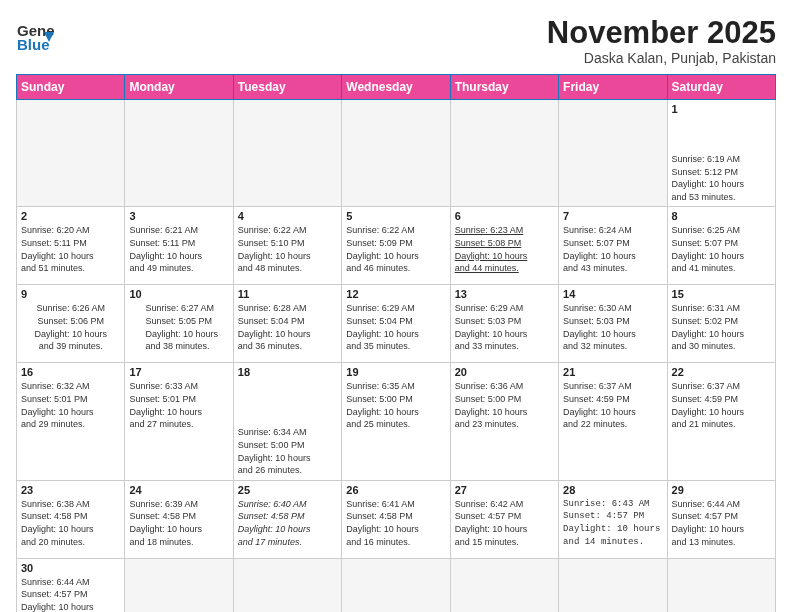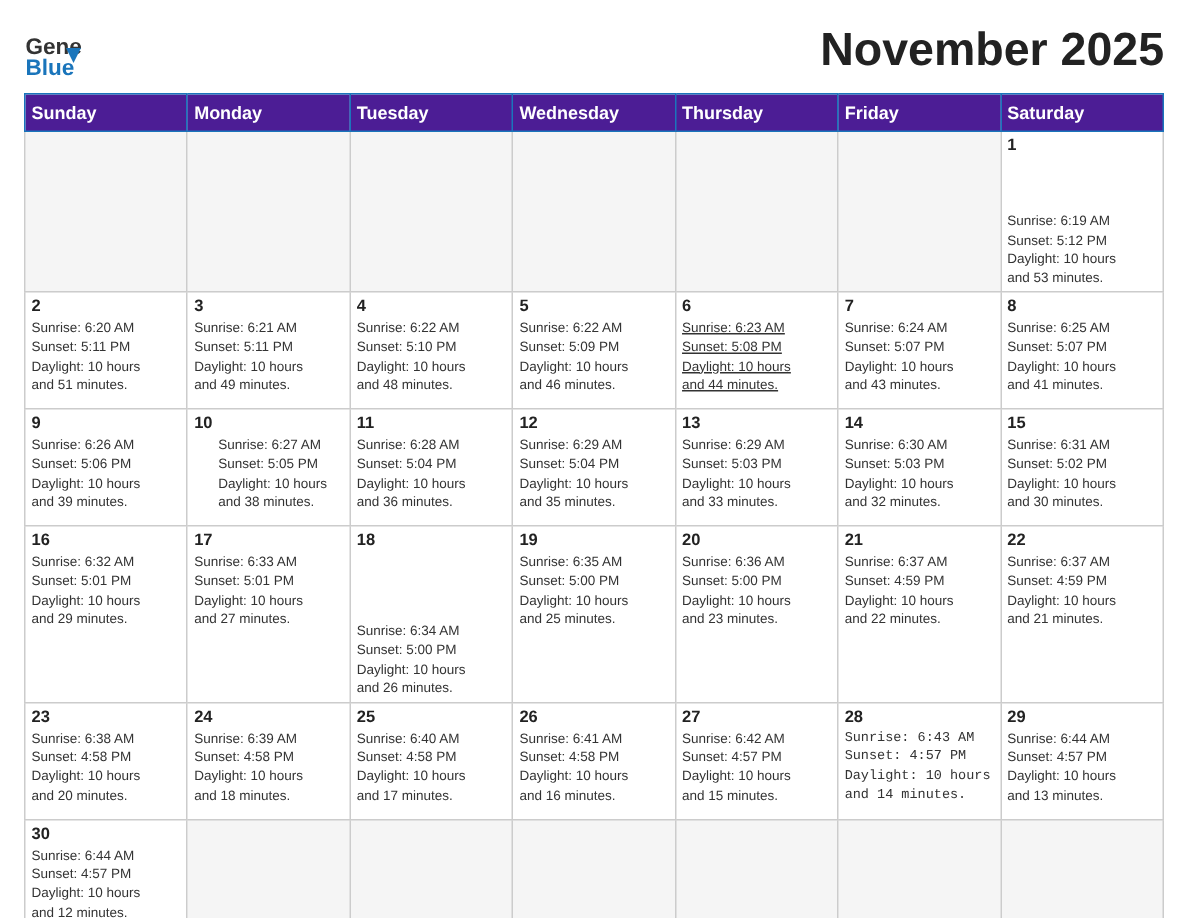--- a/index.html
+++ b/index.html
@@ -44,21 +44,21 @@
     .location {
       font-size: 14px;
       color: #444;
     }
     .calendar {
       width: 100%;
       border-collapse: collapse;
       border: 1px solid #ccc;
     }
     .calendar th {
-      background: #4c1d95;
+      background: #ec4899;
       color: #fff;
       font-size: 12px;
       font-weight: bold;
       padding: 5px 4px;
       text-align: left;
       border: 1px solid #1a75bb;
     }
     .calendar td {
       vertical-align: top;
       border: 1px solid #ccc;
@@ -97,20 +97,21 @@
       <div class="logo-icon">
         <svg width="38" height="38" viewBox="0 0 38 38">
           <text x="1" y="20" font-family="Arial" font-size="15" font-weight="bold" fill="#333">General</text>
           <text x="1" y="34" font-family="Arial" font-size="15" font-weight="bold" fill="#1a75bb">Blue</text>
           <polygon points="28,16 38,16 33,26" fill="#1a75bb"></polygon>
         </svg>
       </div>
     </div>
     <div class="title-area">
       <div class="month-title">November 2025</div>
+      <div class="location">Daska Kalan, Punjab, Pakistan</div>
     </div>
   </div>
 
   <table class="calendar">
     <thead>
       <tr>
         <th>Sunday</th>
         <th>Monday</th>
         <th>Tuesday</th>
         <th>Wednesday</th>
@@ -182,21 +183,21 @@
             <span class="day-num">8</span>
             <div class="day-info" style="white-space: pre-line;">Sunrise: 6:25 AM
 Sunset: 5:07 PM
 Daylight: 10 hours
 and 41 minutes.</div>
           </td>
         </tr>
         <tr>
           <td>
             <span class="day-num">9</span>
-            <div class="day-info" style="white-space: pre-line;">Sunrise: 6:26 AM
+            <div class="day-info" style="white-space: pre-line; text-align: center;">Sunrise: 6:26 AM
 Sunset: 5:06 PM
 Daylight: 10 hours
 and 39 minutes.</div>
           </td>
           <td>
             <span class="day-num">10</span>
             <div class="day-info" style="white-space: pre-line; margin-left: 16px;">Sunrise: 6:27 AM
 Sunset: 5:05 PM
 Daylight: 10 hours
 and 38 minutes.</div>
@@ -298,21 +299,21 @@
           </td>
           <td>
             <span class="day-num">24</span>
             <div class="day-info" style="white-space: pre-line;">Sunrise: 6:39 AM
 Sunset: 4:58 PM
 Daylight: 10 hours
 and 18 minutes.</div>
           </td>
           <td>
             <span class="day-num">25</span>
-            <div class="day-info" style="white-space: pre-line;">Sunrise: 6:40 AM
+            <div class="day-info" style="white-space: pre-line; font-style: italic;">Sunrise: 6:40 AM
 Sunset: 4:58 PM
 Daylight: 10 hours
 and 17 minutes.</div>
           </td>
           <td>
             <span class="day-num">26</span>
             <div class="day-info" style="white-space: pre-line;">Sunrise: 6:41 AM
 Sunset: 4:58 PM
 Daylight: 10 hours
 and 16 minutes.</div>

